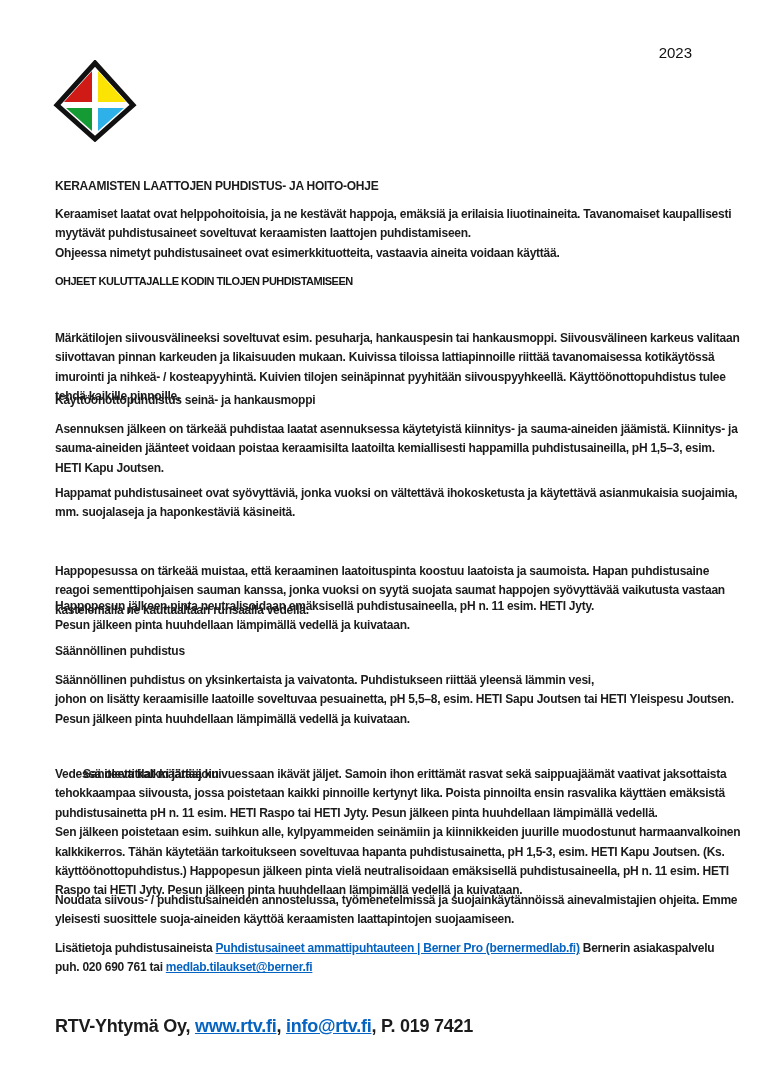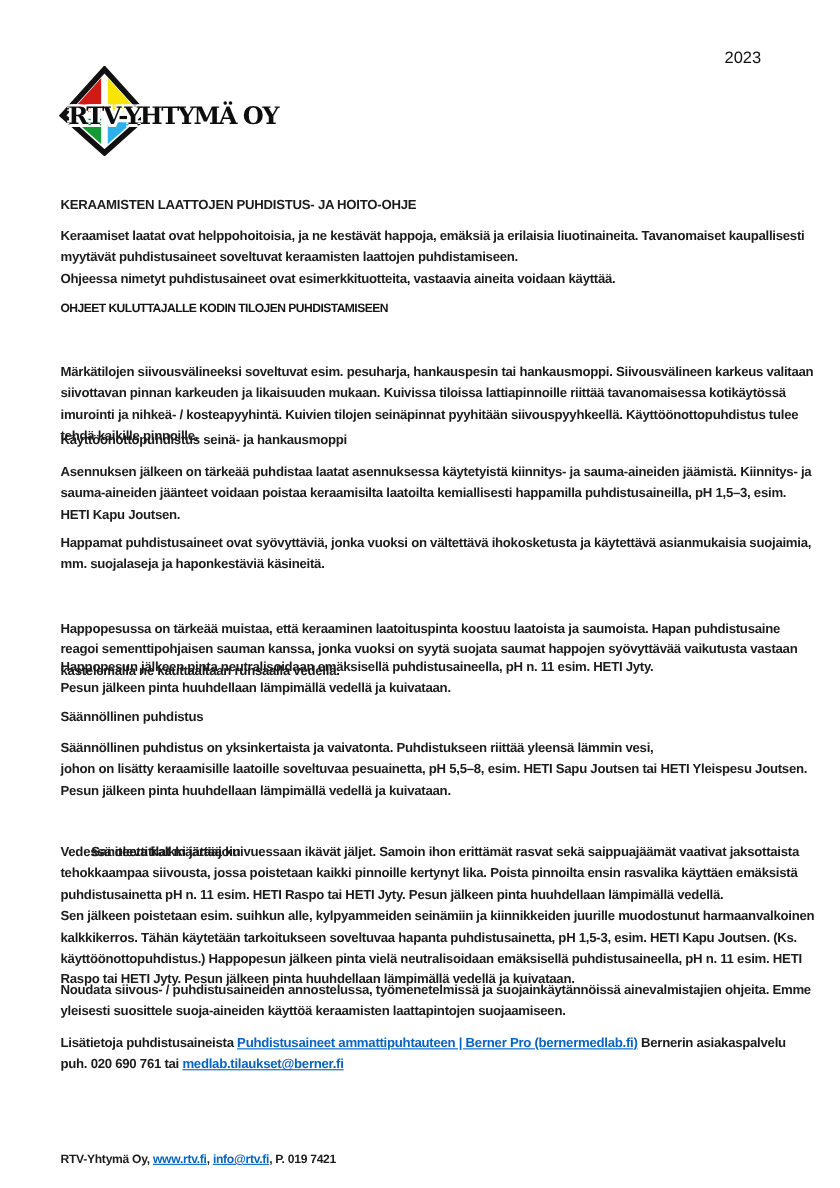--- a/index.html
+++ b/index.html
@@ -61,42 +61,41 @@
   .p-s0p0     { top: 420px; }
   .p-s0p1     { top: 484px; }
   .p-s0p2     { top: 562px; }
   .p-s0p3     { top: 597px; }
   .h-s1       { top: 642px; font-weight: bold; }
   .p-s1p0     { top: 671px; }
   .h-s2       { top: 765px; font-weight: bold; margin-left: 28px; }
   .p-s2p0     { top: 765px; }
   .p-s2p1     { top: 891px; }
   .p-contact  { top: 939px; white-space: normal; }
-  .footer     { top: 1045px; font-size: 11px; white-space: normal; }
+  .footer     { top: 1017px; font-size: 18px; white-space: normal; }
 
   a.doclink, .doclink {
     color: #0563c1;
     text-decoration: underline;
     cursor: pointer;
   }
 </style>
 </head>
 <body>
 
 <div class="abs year">2023</div>
 
 <div class="abs logo-wrap">
   <svg class="logo-svg" width="84" height="82" viewBox="0 0 84 82">
     <polygon points="42,3 80,45 42,79 4,45" fill="#ffffff" stroke-width="5" stroke-linejoin="miter" stroke="#111111"></polygon>
     <polygon points="39,11 39,42 11,42" fill="#cf1a15"></polygon>
     <polygon points="45,11 45,42 73,42" fill="#fbe303"></polygon>
     <polygon points="39,48 39,71 13,48" fill="#149b33"></polygon>
     <polygon points="45,48 45,71 71,48" fill="#2eb0e8"></polygon>
   </svg>
-  <div class="logo-text">RTV-YHTYMÄ OY</div>
 </div>
 
 <div class="abs tblock doc-title">KERAAMISTEN LAATTOJEN PUHDISTUS- JA HOITO-OHJE</div>
 
 <div class="abs tblock p-intro">Keraamiset laatat ovat helppohoitoisia, ja ne kestävät happoja, emäksiä ja erilaisia liuotinaineita. Tavanomaiset kaupallisesti
 myytävät puhdistusaineet soveltuvat keraamisten laattojen puhdistamiseen.
 Ohjeessa nimetyt puhdistusaineet ovat esimerkkituotteita, vastaavia aineita voidaan käyttää.</div>
 
 <div class="abs tblock main-heading">OHJEET KULUTTAJALLE KODIN TILOJEN PUHDISTAMISEEN</div>
 

